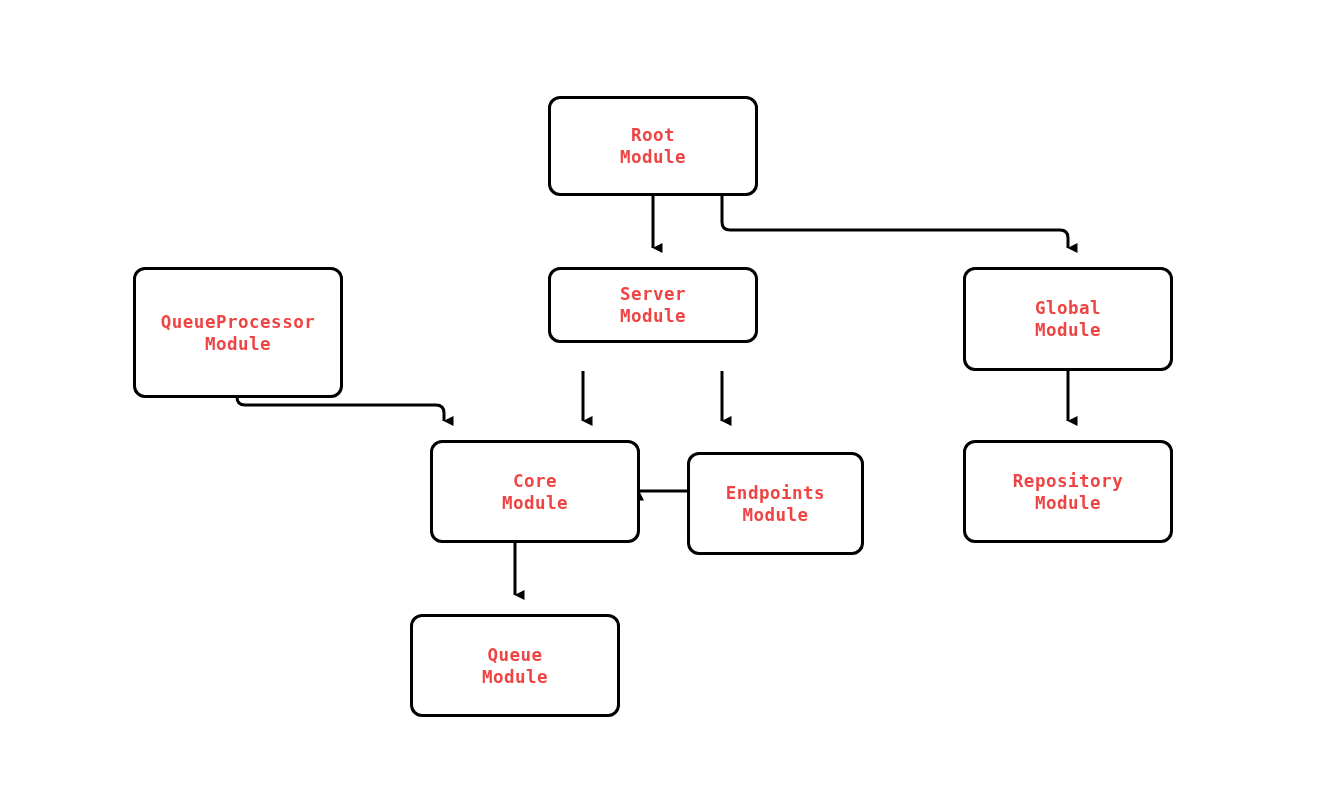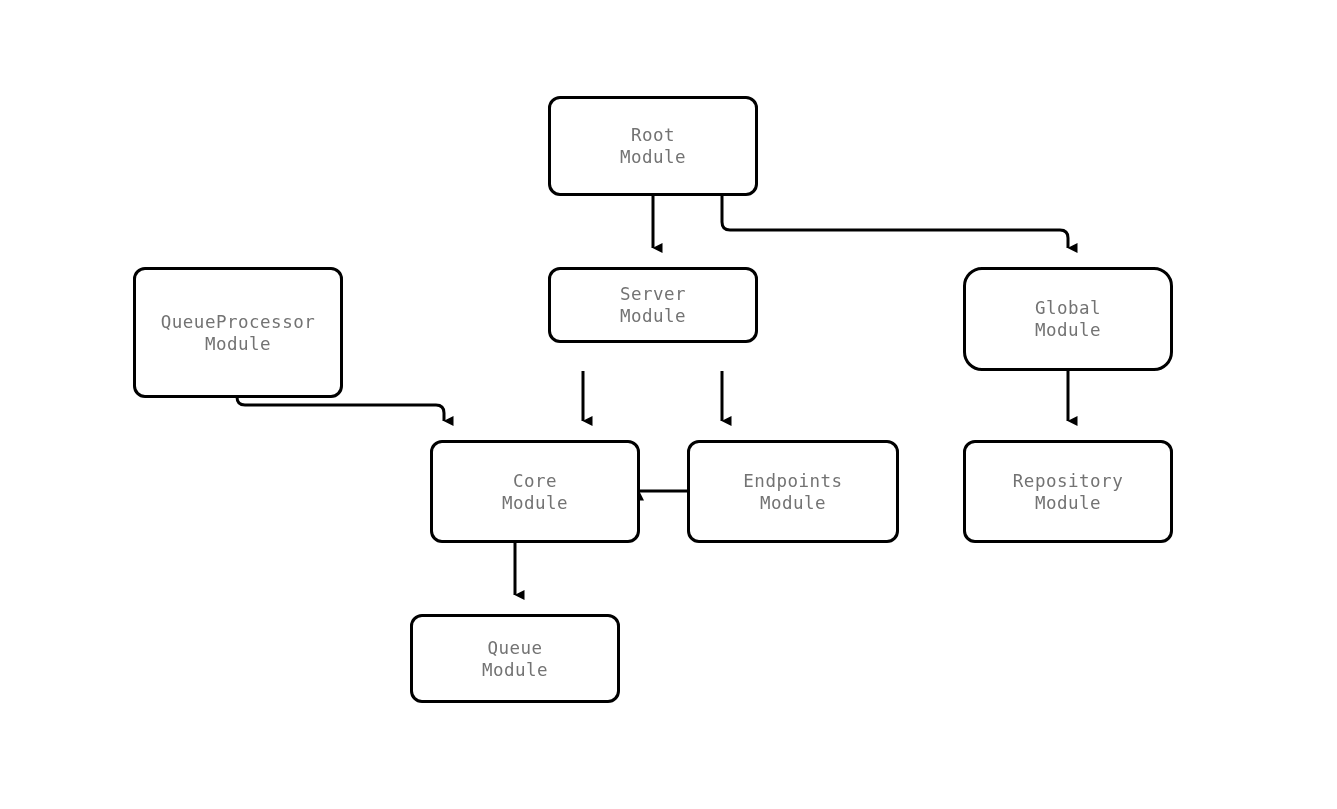--- a/index.html
+++ b/index.html
@@ -35,22 +35,22 @@
     border-radius: 12px;
     display: flex;
     flex-direction: column;
     align-items: center;
     justify-content: center;
     z-index: 2;
   }
   .node-line {
     font-size: 17.5px;
     line-height: 22px;
-    font-weight: 400;
-    color: #737373;
+    font-weight: 700;
+    color: #ef4444;
     letter-spacing: 0.5px;
     white-space: pre;
     text-align: right;
   }
 </style>
 </head>
 <body>
 
 <div id="diagram-root">
 
@@ -83,38 +83,38 @@
   <div class="node" style="left:133px;top:267px;width:210px;height:131px;">
     <div class="node-line">QueueProcessor</div>
     <div class="node-line">Module</div>
   </div>
 
   <div class="node" style="left:548px;top:267px;width:210px;height:76px;">
     <div class="node-line">Server</div>
     <div class="node-line">Module</div>
   </div>
 
-  <div class="node" style="left:963px;top:267px;width:210px;height:104px;border-radius:19px;">
+  <div class="node" style="left:963px;top:267px;width:210px;height:104px;">
     <div class="node-line">Global</div>
     <div class="node-line">Module</div>
   </div>
 
   <div class="node" style="left:430px;top:440px;width:210px;height:103px;">
     <div class="node-line">Core</div>
     <div class="node-line">Module</div>
   </div>
 
-  <div class="node" style="left:687px;top:440px;width:212px;height:103px;">
+  <div class="node" style="left:687px;top:452px;width:177px;height:103px;">
     <div class="node-line">Endpoints</div>
     <div class="node-line">Module</div>
   </div>
 
   <div class="node" style="left:963px;top:440px;width:210px;height:103px;">
     <div class="node-line">Repository</div>
     <div class="node-line">Module</div>
   </div>
 
-  <div class="node" style="left:410px;top:614px;width:210px;height:89px;">
+  <div class="node" style="left:410px;top:614px;width:210px;height:103px;">
     <div class="node-line">Queue</div>
     <div class="node-line">Module</div>
   </div>
 
 </div>
 
 </body></html>

